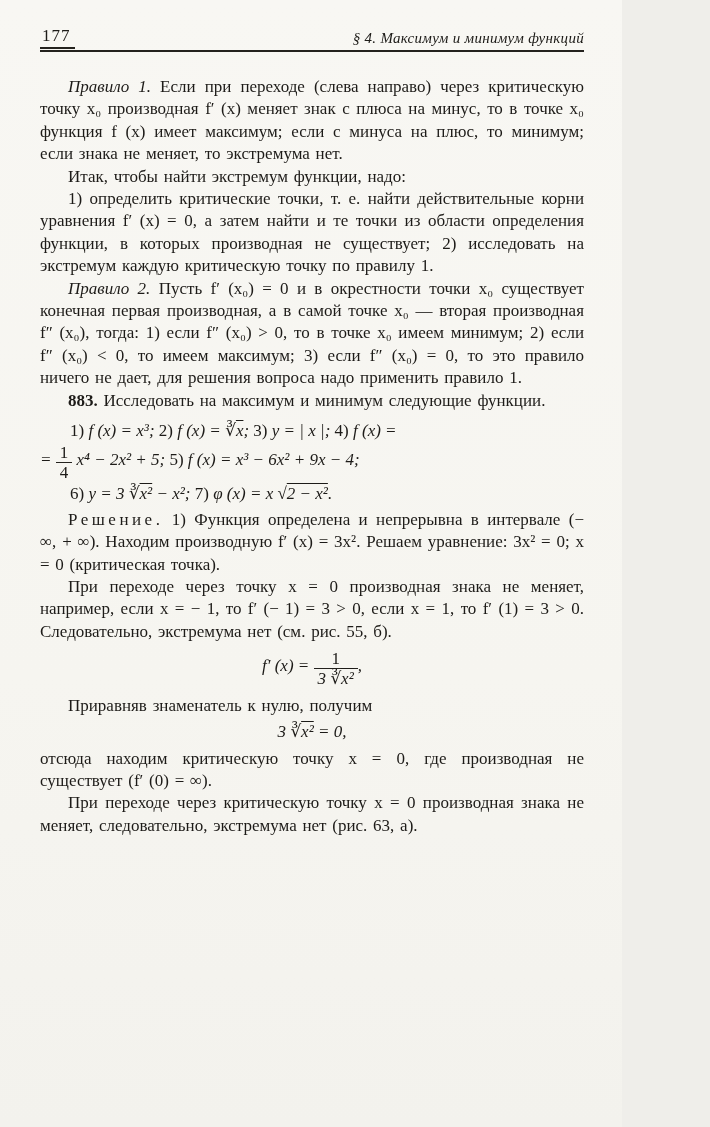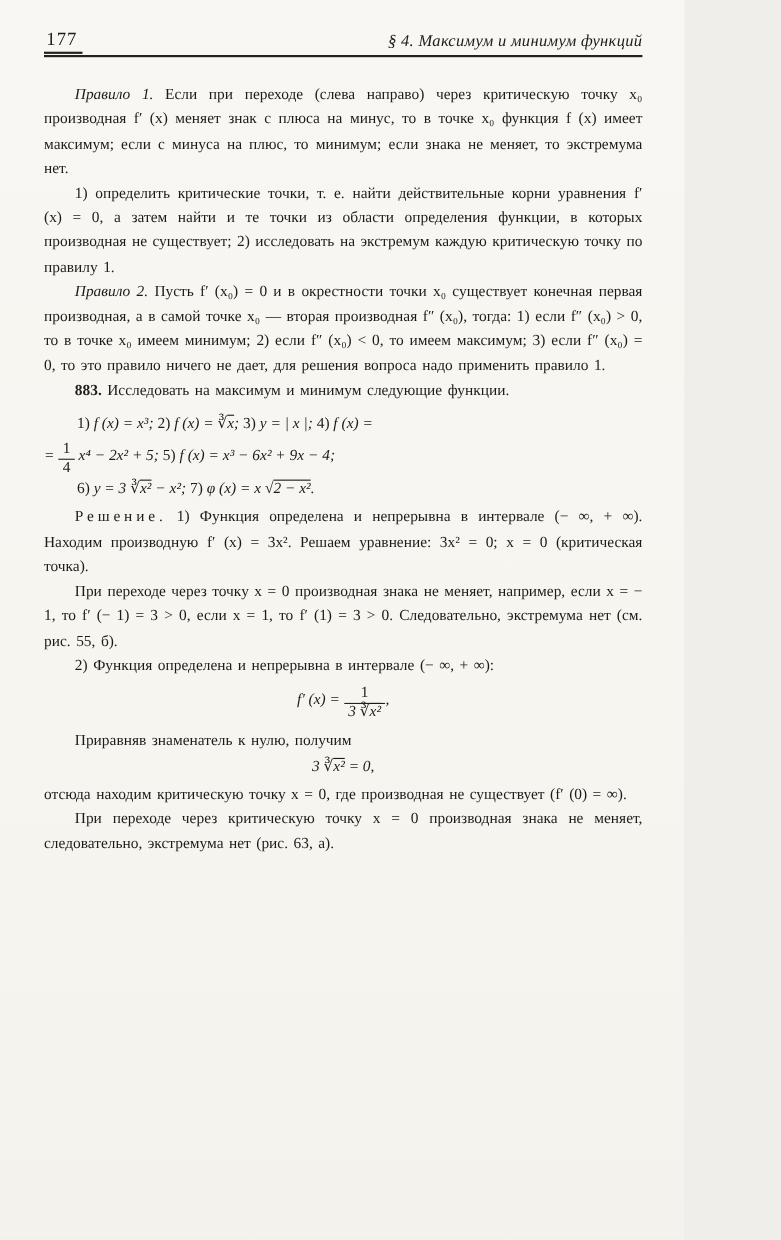--- a/index.html
+++ b/index.html
@@ -31,21 +31,21 @@
     padding: 0 4px 1px 2px;
     margin-bottom: -2px;
   }
   .hdr .section {
     font-style: italic;
     font-size: 15px;
     letter-spacing: 0.3px;
   }
   .bodytext {
     padding-top: 24px;
-    font-size: 14px;
+    font-size: 17px;
     line-height: 22.4px;
   }
   p.para {
     margin: 0;
     text-align: justify;
     word-spacing: 1.5px;
   }
   p.ind { text-indent: 28px; }
   .lead { font-style: italic; }
   .lead-b { font-weight: bold; font-style: normal; }
@@ -85,38 +85,38 @@
 
   <div class="hdr">
     <span class="pageno">177</span>
     <span class="section">§ 4. Максимум и минимум функций</span>
   </div>
 
   <div class="bodytext">
 
     <p class="para ind"><i class="lead">Правило 1.</i> <span>Если при переходе (слева направо) через критическую точку x₀ производная f′ (x) меняет знак с плюса на минус, то в точке x₀ функция f (x) имеет максимум; если с минуса на плюс, то минимум; если знака не меняет, то экстремума нет.</span></p>
 
+    <p class="para ind">Итак, чтобы найти экстремум функции, надо:</p>
 
     <p class="para ind">1) определить критические точки, т. е. найти действительные корни уравнения f′ (x) = 0, а затем найти и те точки из области определения функции, в которых производная не существует; 2) исследовать на экстремум каждую критическую точку по правилу 1.</p>
 
     <p class="para ind"><i class="lead">Правило 2.</i> <span>Пусть f′ (x₀) = 0 и в окрестности точки x₀ существует конечная первая производная, а в самой точке x₀ — вторая производная f″ (x₀), тогда: 1) если f″ (x₀) &gt; 0, то в точке x₀ имеем минимум; 2) если f″ (x₀) &lt; 0, то имеем максимум; 3) если f″ (x₀) = 0, то это правило ничего не дает, для решения вопроса надо применить правило 1.</span></p>
 
     <p class="para ind"><span class="lead-b">883.</span> <span>Исследовать на максимум и минимум следующие функции.</span></p>
 
     <div class="problems">
       <div class="probline"><span class="seg-p">1) </span><span class="seg-m">f (x) = x³;</span><span class="seg-p">  2) </span><span class="seg-m">f (x) = ∛</span><span class="seg-ov">x</span><span class="seg-m">;</span><span class="seg-p">  3) </span><span class="seg-m">y = | x |;</span><span class="seg-p">  4) </span><span class="seg-m">f (x) =</span></div>
       <div class="probline hang"><span class="seg-m">= </span><span class="frac"><span class="num">1</span><span class="den">4</span></span><span><span class="seg-m"> x⁴ − 2x² + 5;</span><span class="seg-p">  5) </span><span class="seg-m">f (x) = x³ − 6x² + 9x − 4;</span></span></div>
       <div class="probline"><span class="seg-p">6) </span><span class="seg-m">y = 3 ∛</span><span class="seg-ov">x²</span><span class="seg-m"> − x²;</span><span class="seg-p">   7) </span><span class="seg-m">φ (x) = x √</span><span class="seg-ov">2 − x²</span><span class="seg-m">.</span></div>
     </div>
 
     <p class="para ind"><span class="lead-sp">Решение.</span> <span>1) Функция определена и непрерывна в интервале (− ∞, + ∞). Находим производную f′ (x) = 3x². Решаем уравнение: 3x² = 0; x = 0 (критическая точка).</span></p>
 
     <p class="para ind">При переходе через точку x = 0 производная знака не меняет, например, если x = − 1, то f′ (− 1) = 3 &gt; 0, если x = 1, то f′ (1) = 3 &gt; 0. Следовательно, экстремума нет (см. рис. 55, б).</p>
 
-    <p class="para ind">2) Функция определена и непрерывна в интервале (− ∞, + ∞):</p>
 
     <div class="equation">
       <span class="lhs">f′ (x) =</span>
       <span class="frac"><span class="num">1</span><span class="den"><span class="seg-m">3 ∛</span><span class="seg-ov">x²</span></span></span><span class="seg-m">,</span>
     </div>
 
     <p class="para ind">Приравняв знаменатель к нулю, получим</p>
 
     <div class="equation eq-small"><span class="seg-m">3 ∛</span><span class="seg-ov">x²</span><span class="seg-m"> = 0,</span></div>
 

